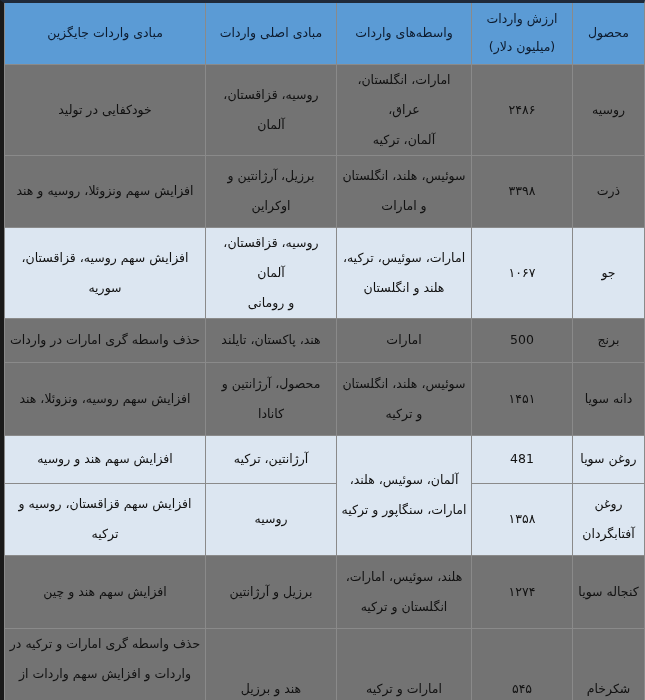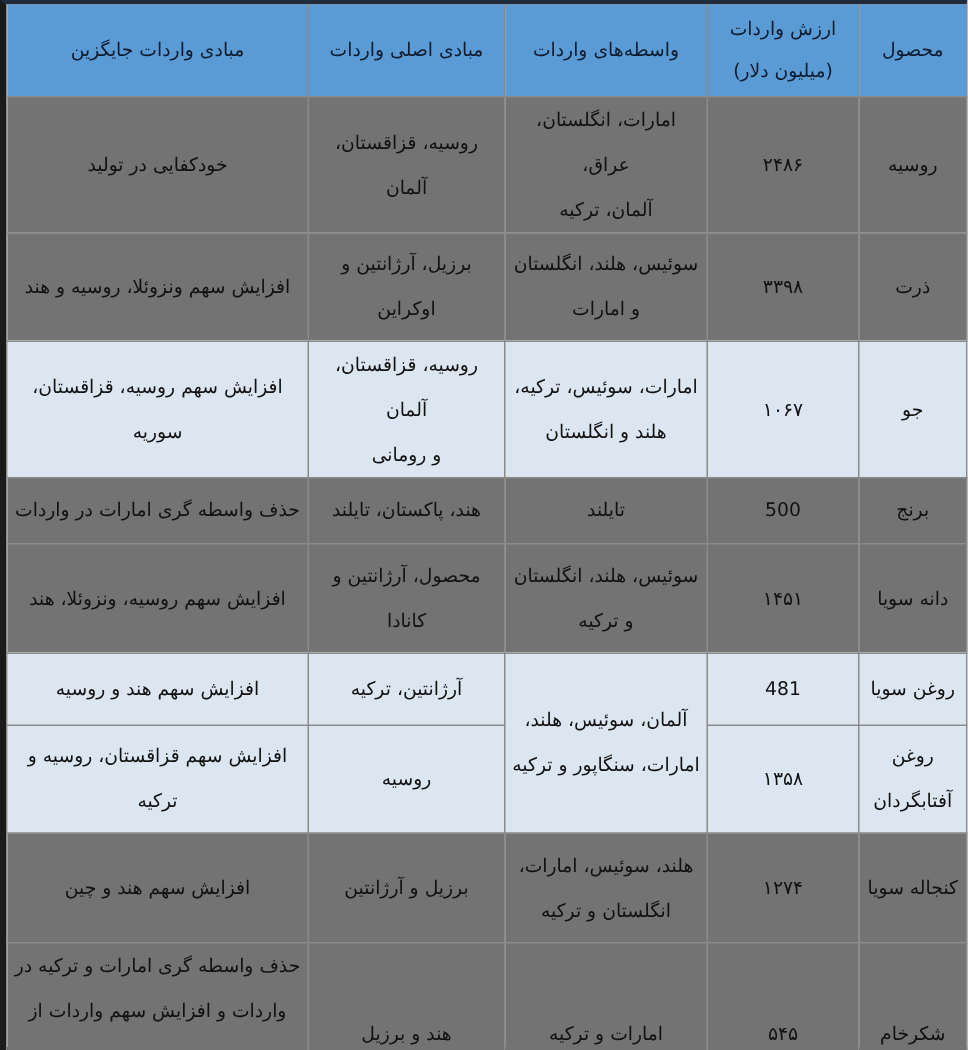--- a/index.html
+++ b/index.html
@@ -121,21 +121,21 @@
       <td><span class="cell-text">امارات، سوئیس، ترکیه،
 هلند و انگلستان</span></td>
       <td><span class="cell-text">روسیه، قزاقستان، آلمان
 و رومانی</span></td>
       <td><span class="cell-text">افزایش سهم روسیه، قزاقستان، سوریه</span></td>
     </tr>
 
     <tr class="plain" style="height:44px">
       <td><span class="cell-text">برنج</span></td>
       <td><span class="cell-text">500</span></td>
-      <td><span class="cell-text">تایلند</span></td>
+      <td><span class="cell-text">امارات</span></td>
       <td><span class="cell-text">هند، پاکستان، تایلند</span></td>
       <td><span class="cell-text">حذف واسطه گری امارات در واردات</span></td>
     </tr>
 
     <tr class="plain" style="height:73px">
       <td><span class="cell-text">دانه سویا</span></td>
       <td><span class="cell-text">۱۴۵۱</span></td>
       <td><span class="cell-text">سوئیس، هلند، انگلستان
 و ترکیه</span></td>
       <td><span class="cell-text">محصول، آرژانتین و کانادا</span></td>

